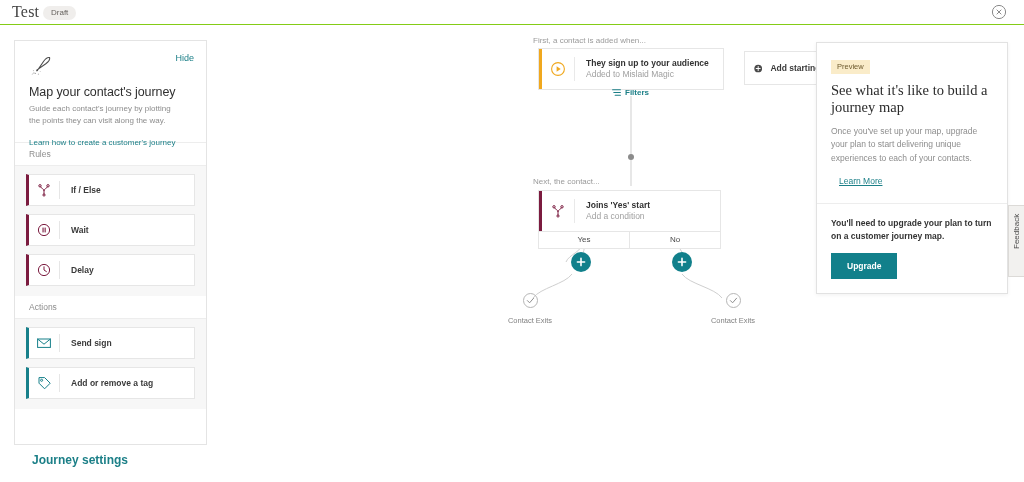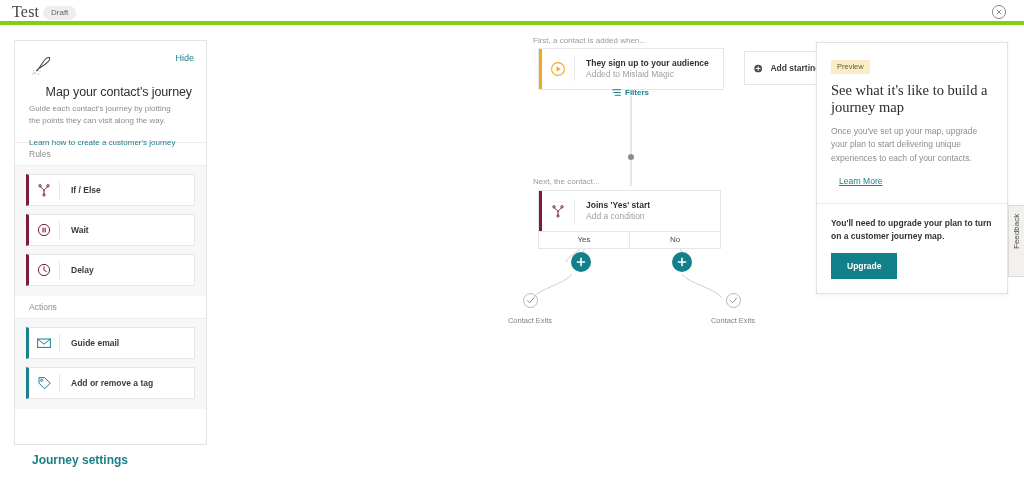--- a/index.html
+++ b/index.html
@@ -17,21 +17,21 @@
     -webkit-font-smoothing: antialiased;
   }
 
   
   .topbar {
     position: absolute;
     left: 0; top: 0;
     width: 1024px;
     height: 25px;
     background: #ffffff;
-    border-bottom: 4px solid #84cc16;
+    border-bottom: 1px solid #84cc16;
     box-sizing: border-box;
   }
   .doc-title {
     position: absolute;
     left: 12px; top: 3px;
     font-family: "Liberation Serif", serif;
     font-size: 16px;
     color: #444444;
     letter-spacing: .2px;
   }
@@ -75,21 +75,20 @@
     color: #1b7f87;
     font-size: 9px;
     cursor: pointer;
   }
   .rocket-icon { margin-bottom: 2px; display: block; }
   .intro-title {
     font-size: 12.5px;
     color: #2f2f2f;
     margin: 2px 0 4px 0;
     letter-spacing: -.1px;
-    text-align: right;
   }
   .intro-desc {
     font-size: 8px;
     line-height: 1.45;
     color: #8d8d8d;
     margin: 0 0 5px 0;
     width: 152px;
   }
   .intro-link {
     font-size: 8px;
@@ -446,21 +445,21 @@
   <div class="section-head">Actions</div>
   <div class="section-body">
     <div class="palette-item action">
       <span class="pi-icon">
         <svg width="16" height="14" viewBox="0 0 16 14">
           <rect x="1.6" y="3" width="12.8" height="8.4" fill="none" stroke="#17808a" stroke-width="1"></rect>
           <path d="M1.6 3 L8 8.2 L14.4 3" fill="none" stroke="#17808a" stroke-width="1"></path>
         </svg>
       </span>
       <span class="pi-sep"></span>
-      <span class="pi-label">Guide email</span>
+      <span class="pi-label">Send sign</span>
     </div>
     <div class="palette-item action">
       <span class="pi-icon">
         <svg width="15" height="15" viewBox="0 0 15 15">
           <path d="M7.6 1.6 L13.2 7.2 L7.6 12.8 L2 7.2 L2 1.6 Z" fill="none" stroke="#17808a" stroke-width="1" stroke-linejoin="round"></path>
           <circle cx="4.6" cy="4.3" r="1.05" fill="none" stroke="#17808a" stroke-width="1"></circle>
         </svg>
       </span>
       <span class="pi-sep"></span>
       <span class="pi-label">Add or remove a tag</span>

